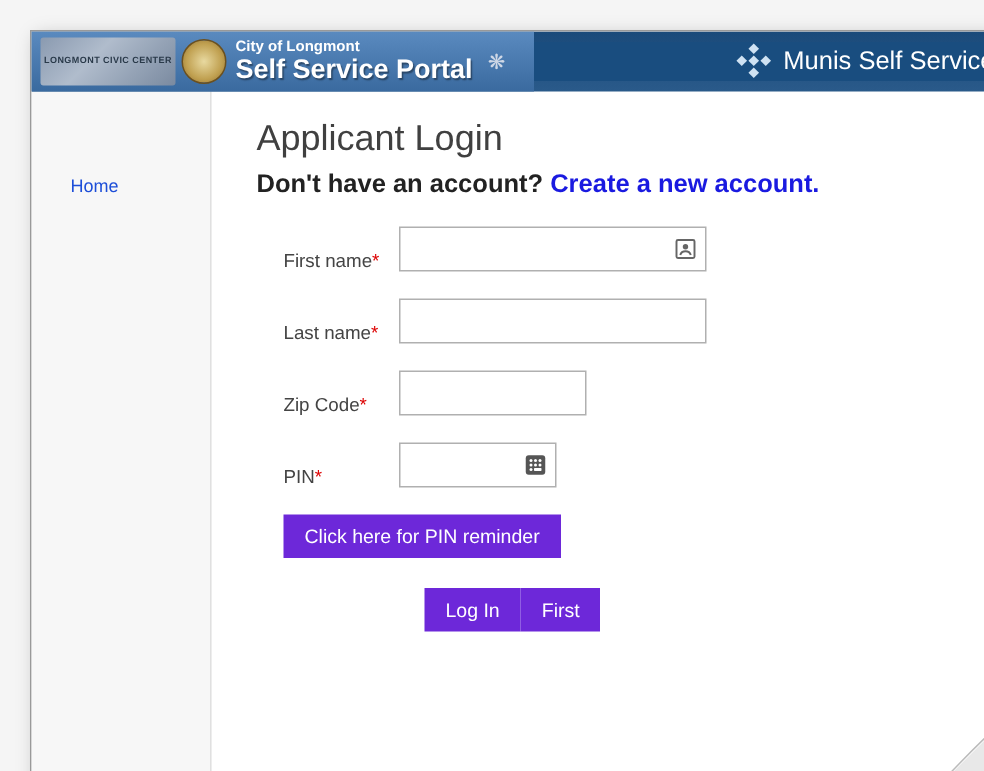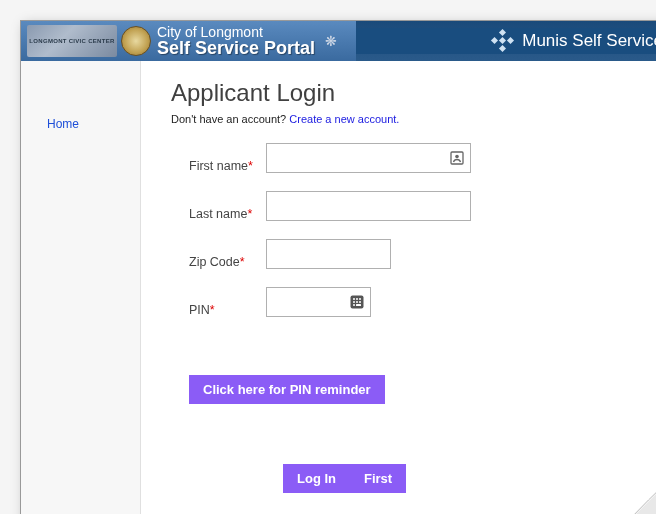--- a/index.html
+++ b/index.html
@@ -55,22 +55,22 @@
     border-radius: 50%;
     background: radial-gradient(circle, #e8d9a0 0%, #c0a050 60%, #8a6a30 100%);
     border: 1px solid #6a5020;
     margin-right: 6px;
   }
   .banner-text {
     color: #fff;
     line-height: 1;
   }
   .banner-text .line1 {
-    font-size: 14px;
-    font-weight: normal;
+    font-size: 10px;
+    font-weight: bold;
   }
   .banner-text .line2 {
     font-size: 18px;
     font-weight: bold;
     text-shadow: 1px 1px 1px rgba(0,0,0,0.4);
   }
   .banner-deco {
     width: 14px; height: 14px;
     margin-left: 10px;
     color: #cfd8e6;
@@ -128,22 +128,22 @@
     font-weight: 300;
     color: #404040;
     margin-bottom: 6px;
   }
   .page-sub {
     font-size: 13px;
     color: #666;
     margin-bottom: 28px;
   }
   .prompt-line {
-    font-size: 11px;
-    font-weight: normal;
+    font-size: 17px;
+    font-weight: bold;
     color: #222;
     margin-bottom: 18px;
   }
   .prompt-line a {
     color: #1a1ae0;
     text-decoration: none;
     cursor: pointer;
   }
   .form-row {
     display: flex;
@@ -173,28 +173,27 @@
     right: 6px;
     top: 50%;
     transform: translateY(-50%);
     width: 16px; height: 16px;
     color: #555;
   }
   .w-wide { width: 205px; }
   .w-mid  { width: 125px; }
   .w-sm   { width: 105px; }
   .btn {
-    background: #8b5cf6;
+    background: #6d28d9;
     color: #fff;
     border: none;
     font-size: 13px;
     padding: 7px 14px;
     cursor: pointer;
-    font-weight: bold;
-    margin-top: 40px;
+    font-weight: normal;
   }
   .pin-reminder {
     margin-left: 18px;
     margin-bottom: 20px;
   }
   .action-row {
     padding-left: 112px;
     display: flex;
     gap: 0;
   }

